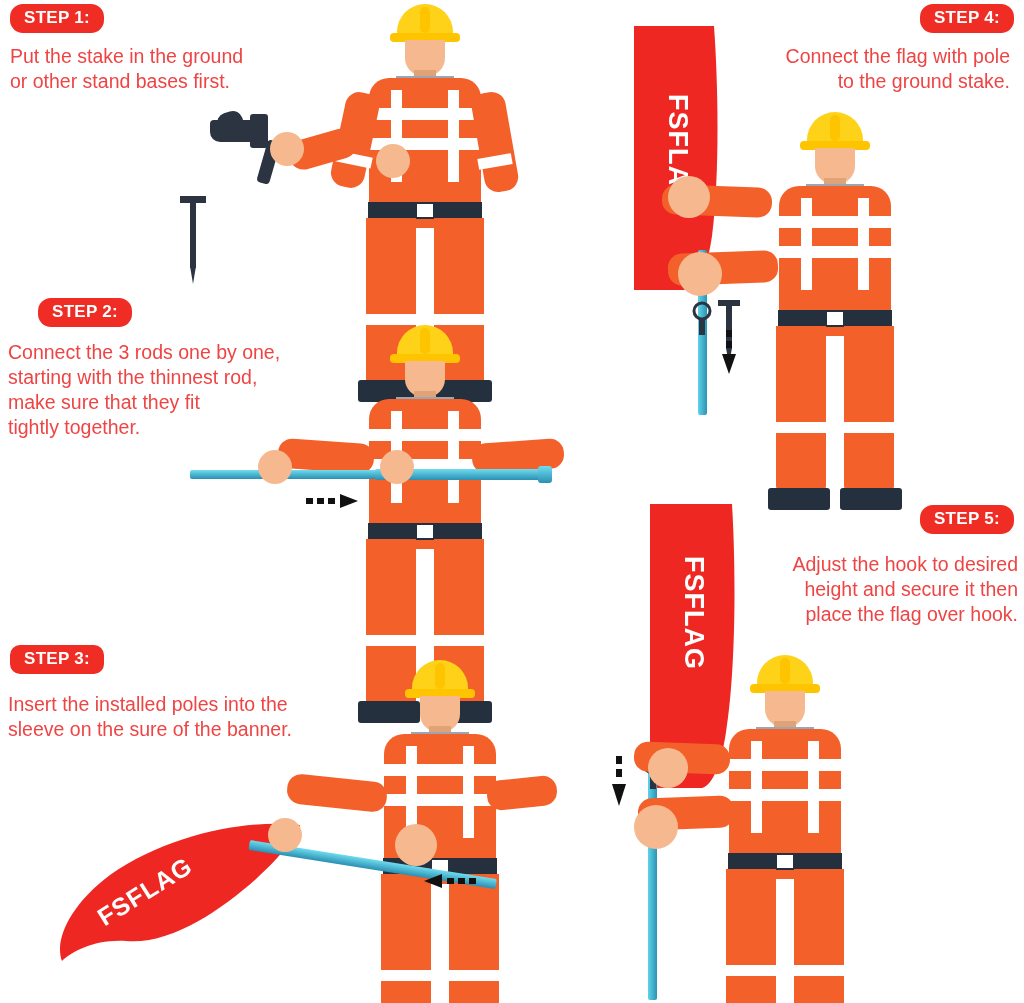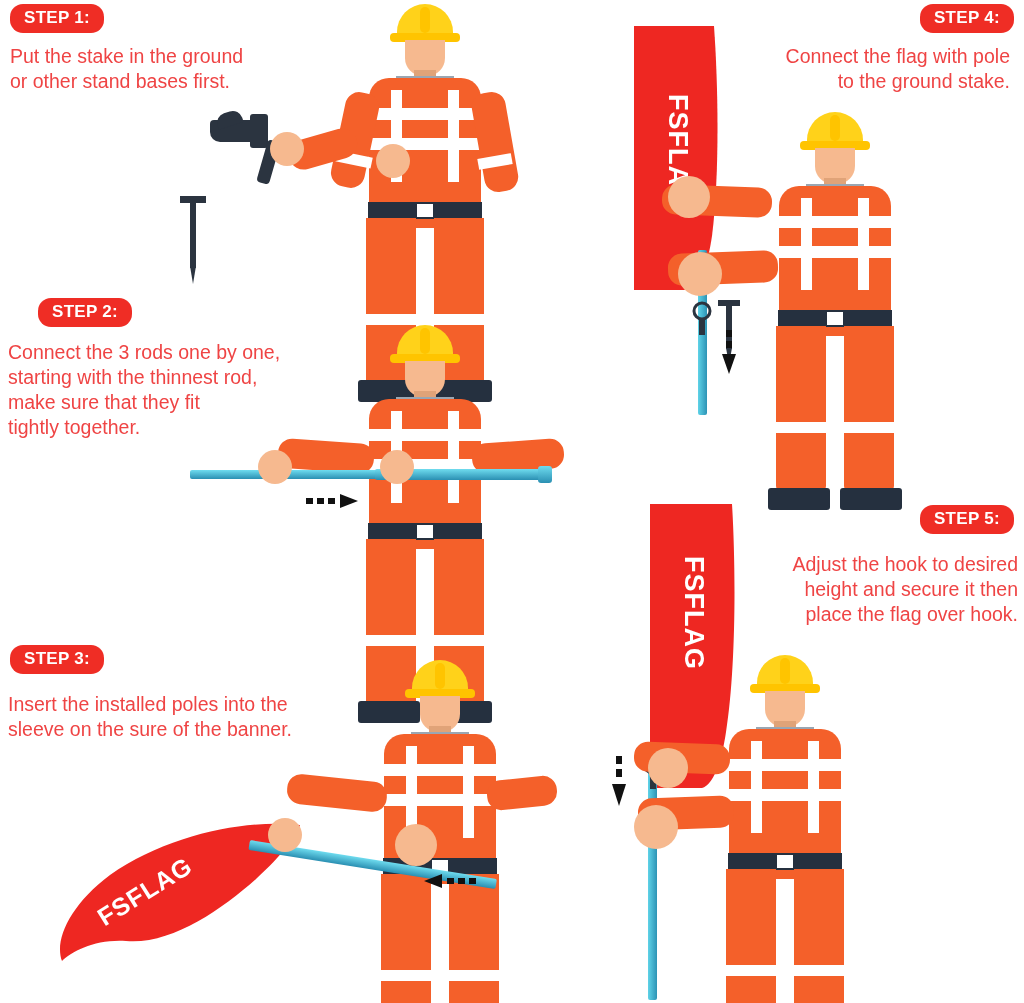--- a/index.html
+++ b/index.html
@@ -292,21 +292,21 @@
     <svg width="52" height="14" viewBox="0 0 52 14">
         <g fill="#111">
       <rect x="0" y="4" width="7" height="6"></rect>
       <rect x="11" y="4" width="7" height="6"></rect>
       <rect x="22" y="4" width="7" height="6"></rect>
       <polygon points="34,0 52,7 34,14"></polygon>
     </g>
       </svg>
   </div>
 
-  <div class="step-badge" style="left:10px; top:645px;">STEP 3:</div>
+  <div class="step-badge" style="left:10px; top:645px;border-radius:10px;">STEP 3:</div>
   <div class="step-text" style="left:8px; top:692px; width:340px;">Insert the installed poles into the
 sleeve on the sure of the banner.</div>
 
   <div class="worker" style="left:345px; top:660px; width:190px; height:340px;">
     <div class="w-part helmet-shell"></div>
     <div class="w-part helmet-ridge"></div>
     <div class="w-part helmet-brim"></div>
     <div class="w-part face"></div>
     <div class="w-part neck"></div>
     <div class="w-part collar"></div>

